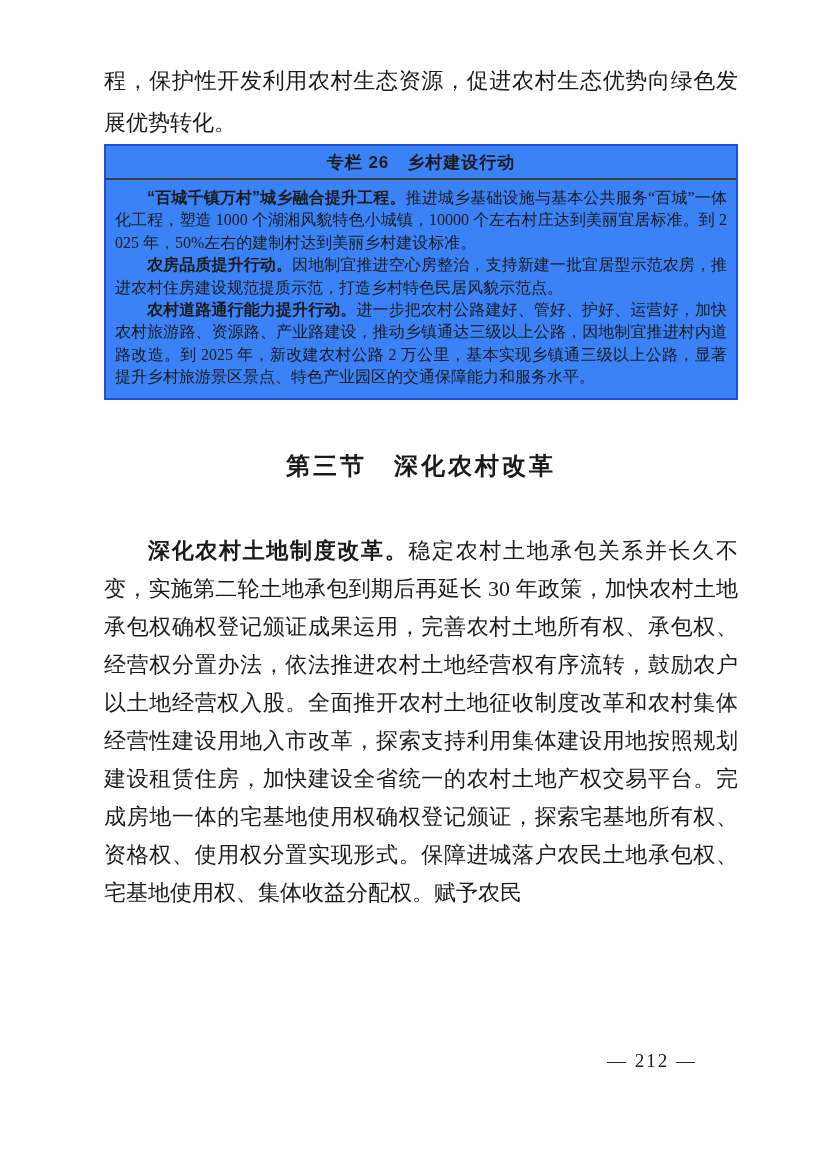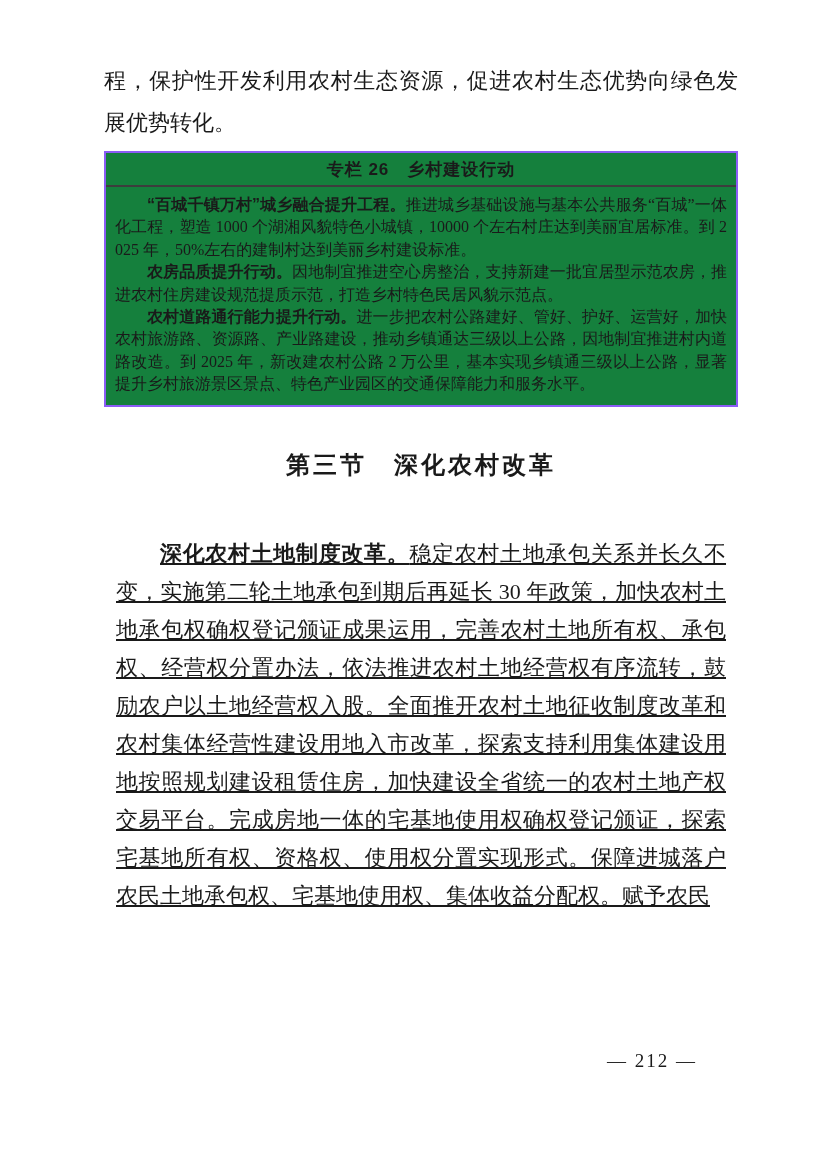--- a/index.html
+++ b/index.html
@@ -19,23 +19,22 @@
   .para-top {
     margin: 0;
     padding-top: 60px;
     font-size: 22px;
     line-height: 42px;
     text-align: justify;
     text-justify: inter-ideograph;
     word-break: break-all;
   }
   .column-box {
-    margin-top: 7px;
-    border: 2px solid #8b5cf6;
-    background: #15803d;
+    border: 2px solid #1d4ed8;
+    background: #3b82f6;
   }
   .column-box-title {
     border-bottom: 2px solid #3d3d3d;
     text-align: center;
     font-family: "Liberation Sans", "DejaVu Sans", sans-serif;
     font-weight: bold;
     font-size: 17px;
     padding: 5px 0 4px 0;
     letter-spacing: 1px;
   }
@@ -47,37 +46,36 @@
     text-align: justify;
     text-justify: inter-ideograph;
     word-break: break-all;
     text-indent: 2em;
   }
   .box-lead {
     font-family: "Liberation Sans", "DejaVu Sans", sans-serif;
     font-weight: bold;
   }
   .section-heading {
-    margin: 0;
+    margin: 8px;
     padding-top: 42px;
     text-align: center;
     font-weight: bold;
     font-size: 24px;
     letter-spacing: 3px;
   }
   .main-para {
-    margin: 12px;
+    margin: 0;
     padding-top: 42px;
     font-size: 22px;
     line-height: 38px;
     text-align: justify;
     text-justify: inter-ideograph;
     word-break: break-all;
     text-indent: 2em;
-    text-decoration: underline;
   }
   .main-lead { font-weight: bold; }
   .page-footer {
     position: absolute;
     top: 1050px;
     right: 130px;
     font-size: 19px;
     letter-spacing: 2px;
     color: #1a1a1a;
   }

